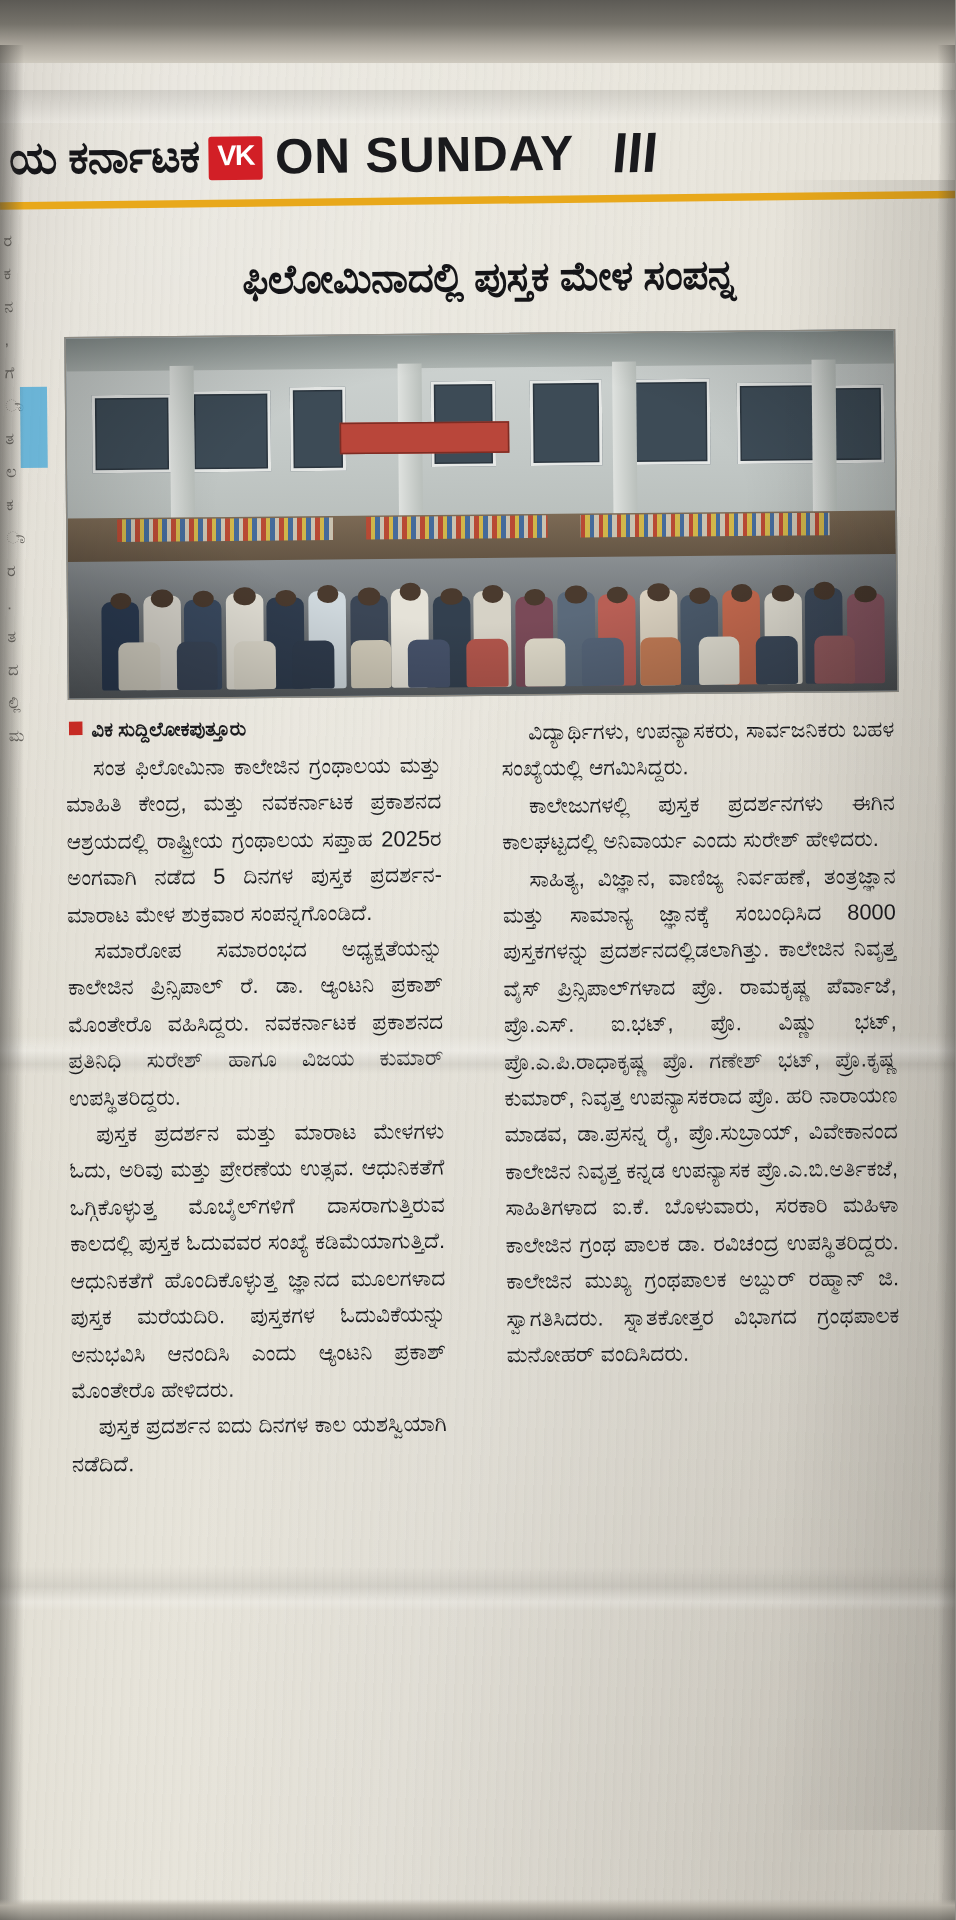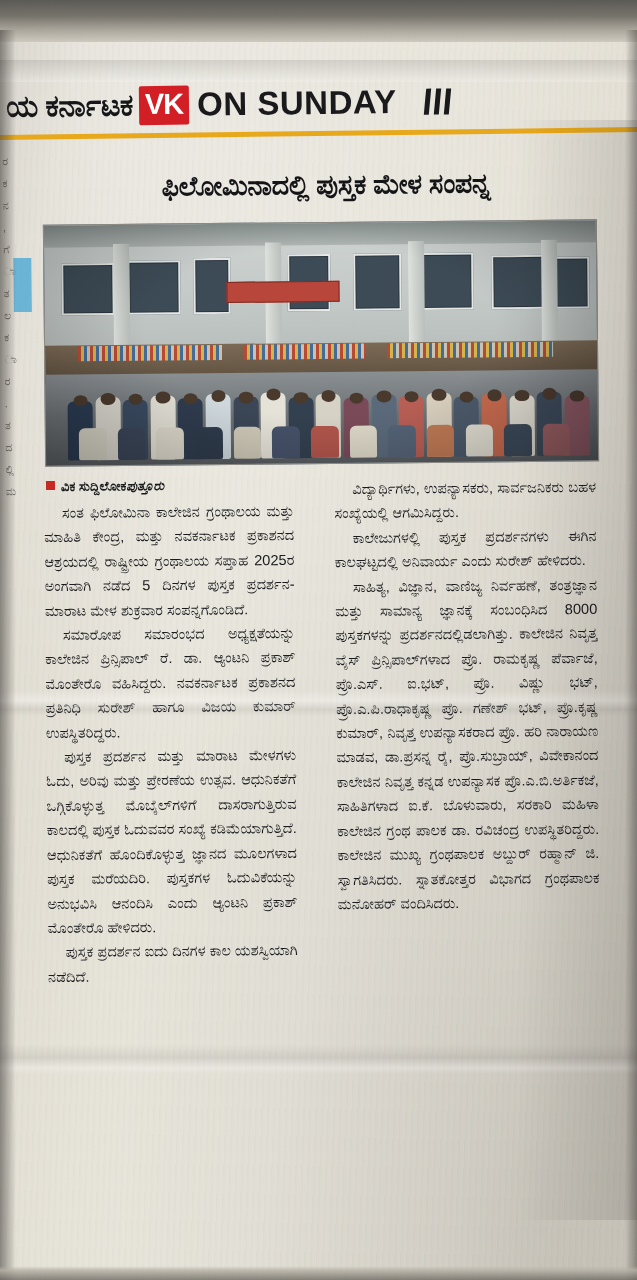--- a/index.html
+++ b/index.html
@@ -76,21 +76,21 @@
     font-weight: 700;
     font-size: 30px;
     letter-spacing: -0.5px;
     margin-left: 6px;
     white-space: nowrap;
   }
   .vk-badge {
     background: #d21f26;
     color: #fff;
     font-weight: 700;
-    font-size: 29px;
+    font-size: 19px;
     line-height: 1;
     padding: 4px 6px 6px 6px;
     margin: 0 8px 0 6px;
     letter-spacing: -1px;
     border-radius: 2px;
   }
   .mast-on-sunday {
     color: #1a1a1d;
     font-weight: 700;
     font-size: 33px;
@@ -259,21 +259,20 @@
   .byline .sq {
     display: inline-block;
     width: 9px; height: 9px;
     background: #c62a24;
     margin-right: 6px;
     vertical-align: 1px;
   }
   .byline .place {
     font-weight: 700;
     color: #1a1a1c;
-    font-style: italic;
   }
 
   .col {
     position: absolute;
     top: 500px;
     font-size: 14.6px;
     line-height: 24.4px;
     color: #1b1b1e;
     text-align: justify;
     transform: rotate(-0.5deg);

